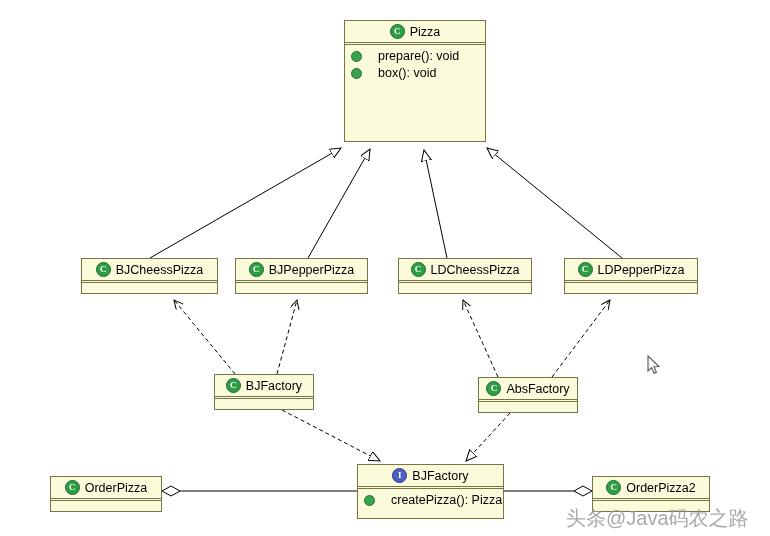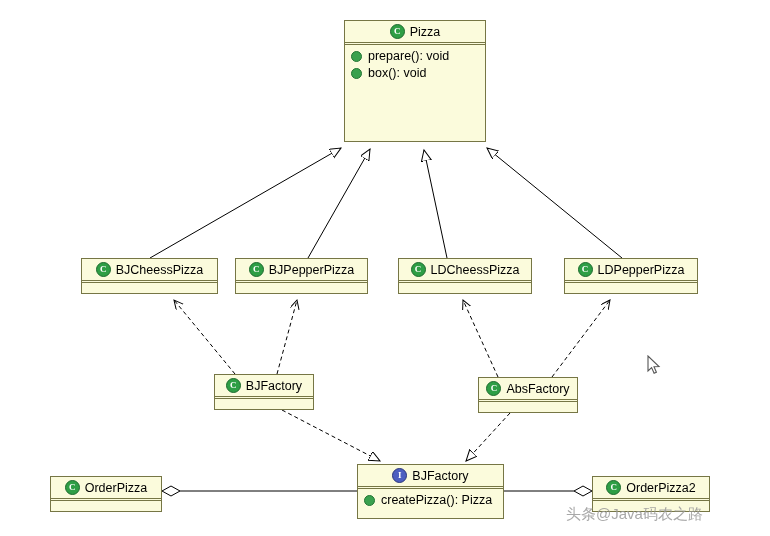--- a/index.html
+++ b/index.html
@@ -47,21 +47,21 @@
     height: 0;
     border-top: 1px solid #767645;
   }
   .uml-members {
     padding: 3px 6px 4px 6px;
     background: #fbfbdc;
   }
   .member {
     display: flex;
     align-items: center;
-    gap: 6px;
+    gap: 16px;
     font-size: 12.5px;
     color: #000000;
     line-height: 17px;
     white-space: nowrap;
   }
   
   .icon {
     display: inline-block;
     flex: 0 0 auto;
     position: relative;
@@ -91,21 +91,21 @@
     font-family: "Liberation Serif", serif;
   }
   .icon-method {
     width: 9px; height: 9px;
     border-radius: 50%;
     background: #3aa14e;
     border: 1px solid #227534;
   }
   .watermark {
     position: absolute;
-    font-size: 15px;
+    font-size: 20px;
     color: #9a9a9a;
     white-space: nowrap;
     font-family: "Liberation Sans", sans-serif;
     opacity: 0.85;
     z-index: 8;
   }
   .cursor {
     position: absolute;
     z-index: 9;
   }

